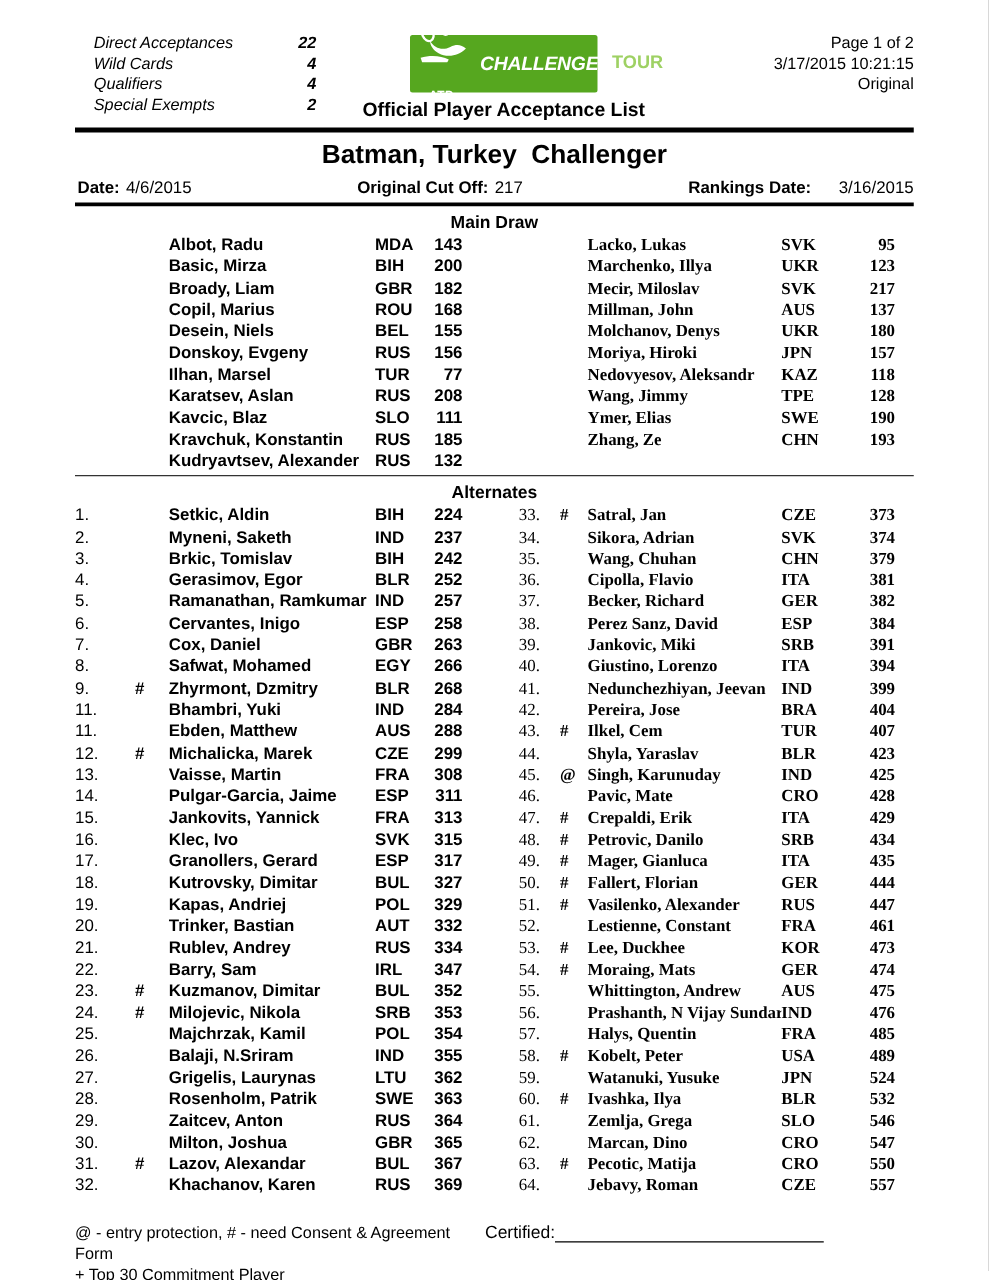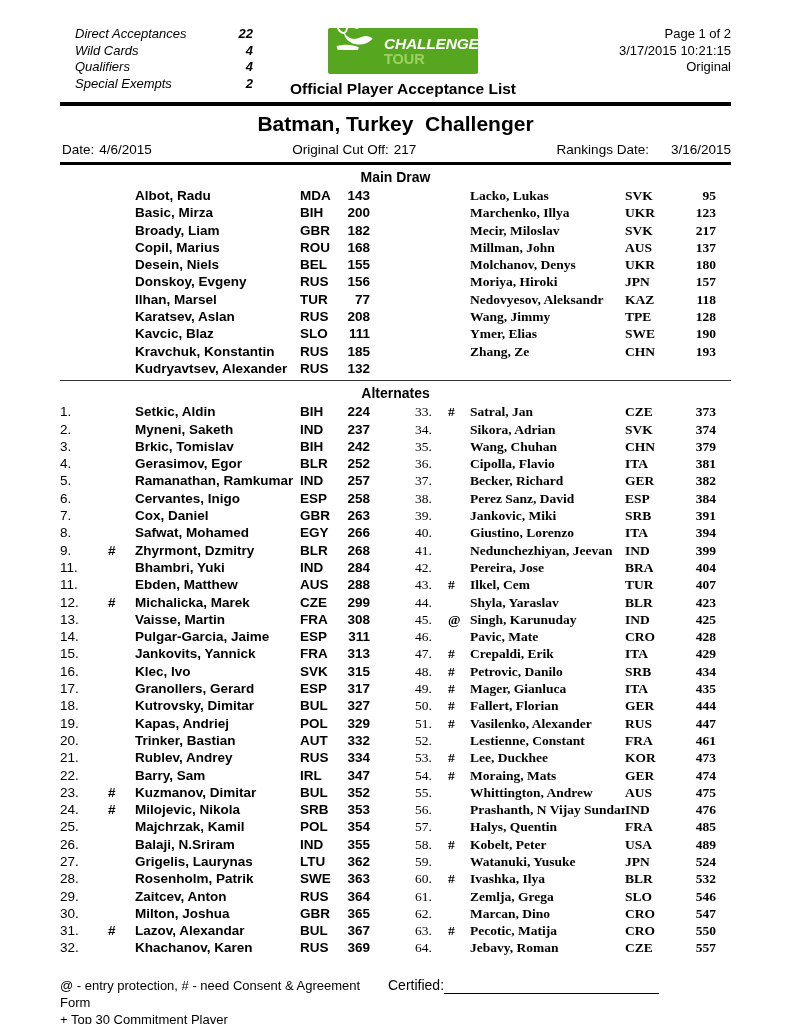--- a/index.html
+++ b/index.html
@@ -10,32 +10,32 @@
   .header-row { display:flex; align-items:flex-start; }
   .stats { margin-left:15px; width:190px; font-size:13px; line-height:16.5px; }
   .stat-line { display:flex;font-style:italic; }
   .stat-label { width:150px; }
   .stat-value { font-weight:bold; width:28px; text-align:right; }
   .header-center { flex:1; display:flex; flex-direction:column; align-items:center; }
   .logo { width:150px; height:46px; border-radius:2px; display:flex; align-items:center; padding:3px 6px; margin-top:2px; }
   .logo-icon-wrap { width:48px; display:flex; flex-direction:column; align-items:center;gap:24px; }
   .logo-atp { color:#fff; font-weight:bold; font-size:9.5px; letter-spacing:.5px; margin-top:-3px; }
   .logo-divider { width:2px; height:34px; background:#fff; margin:0 6px 0 4px; }
-  .logo-text { display:flex; flex-direction:column; justify-content:center; }
+  .logo-text { display:flex; flex-direction:row; justify-content:center; }
   .logo-line1 { color:#fff; font-weight:bold; font-style:italic; font-size:15.5px; line-height:17px; letter-spacing:-0.2px; }
   .logo-line2 { font-weight:bold; font-size:14.5px; line-height:15px; }
   .list-title { font-weight:bold; font-size:15.5px; margin-top:6px; }
   .page-info { width:190px; text-align:right; font-size:13px; line-height:16.5px; padding-right:0; }
 
   .double-line { margin-top:4px; height:3px; border-top:2px solid #000; border-bottom:2px solid #000; }
 
   
   .event-title { text-align:center; font-size:21px; font-weight:bold; margin:6px 0 4px 0; white-space:pre; }
   .date-row { display:flex; justify-content:space-between; font-size:13.5px; padding:2px 0 5px 2px; border-bottom:3px solid #000; }
-  .date-row b { font-weight:normal; }
+  .date-row b { font-weight:bold; }
   .date-left .val, .cutoff .val { margin-left:5px; }
   .rankings { padding-right:0; }
   .rankings .val { display:inline-block; margin-left:22px; }
 
   .section-heading { text-align:center; font-weight:bold; font-size:14px; margin:4px 0 2px 0; }
 
   
   .cols { display:flex; }
   .col { }
   .col-l { width:310px; }

